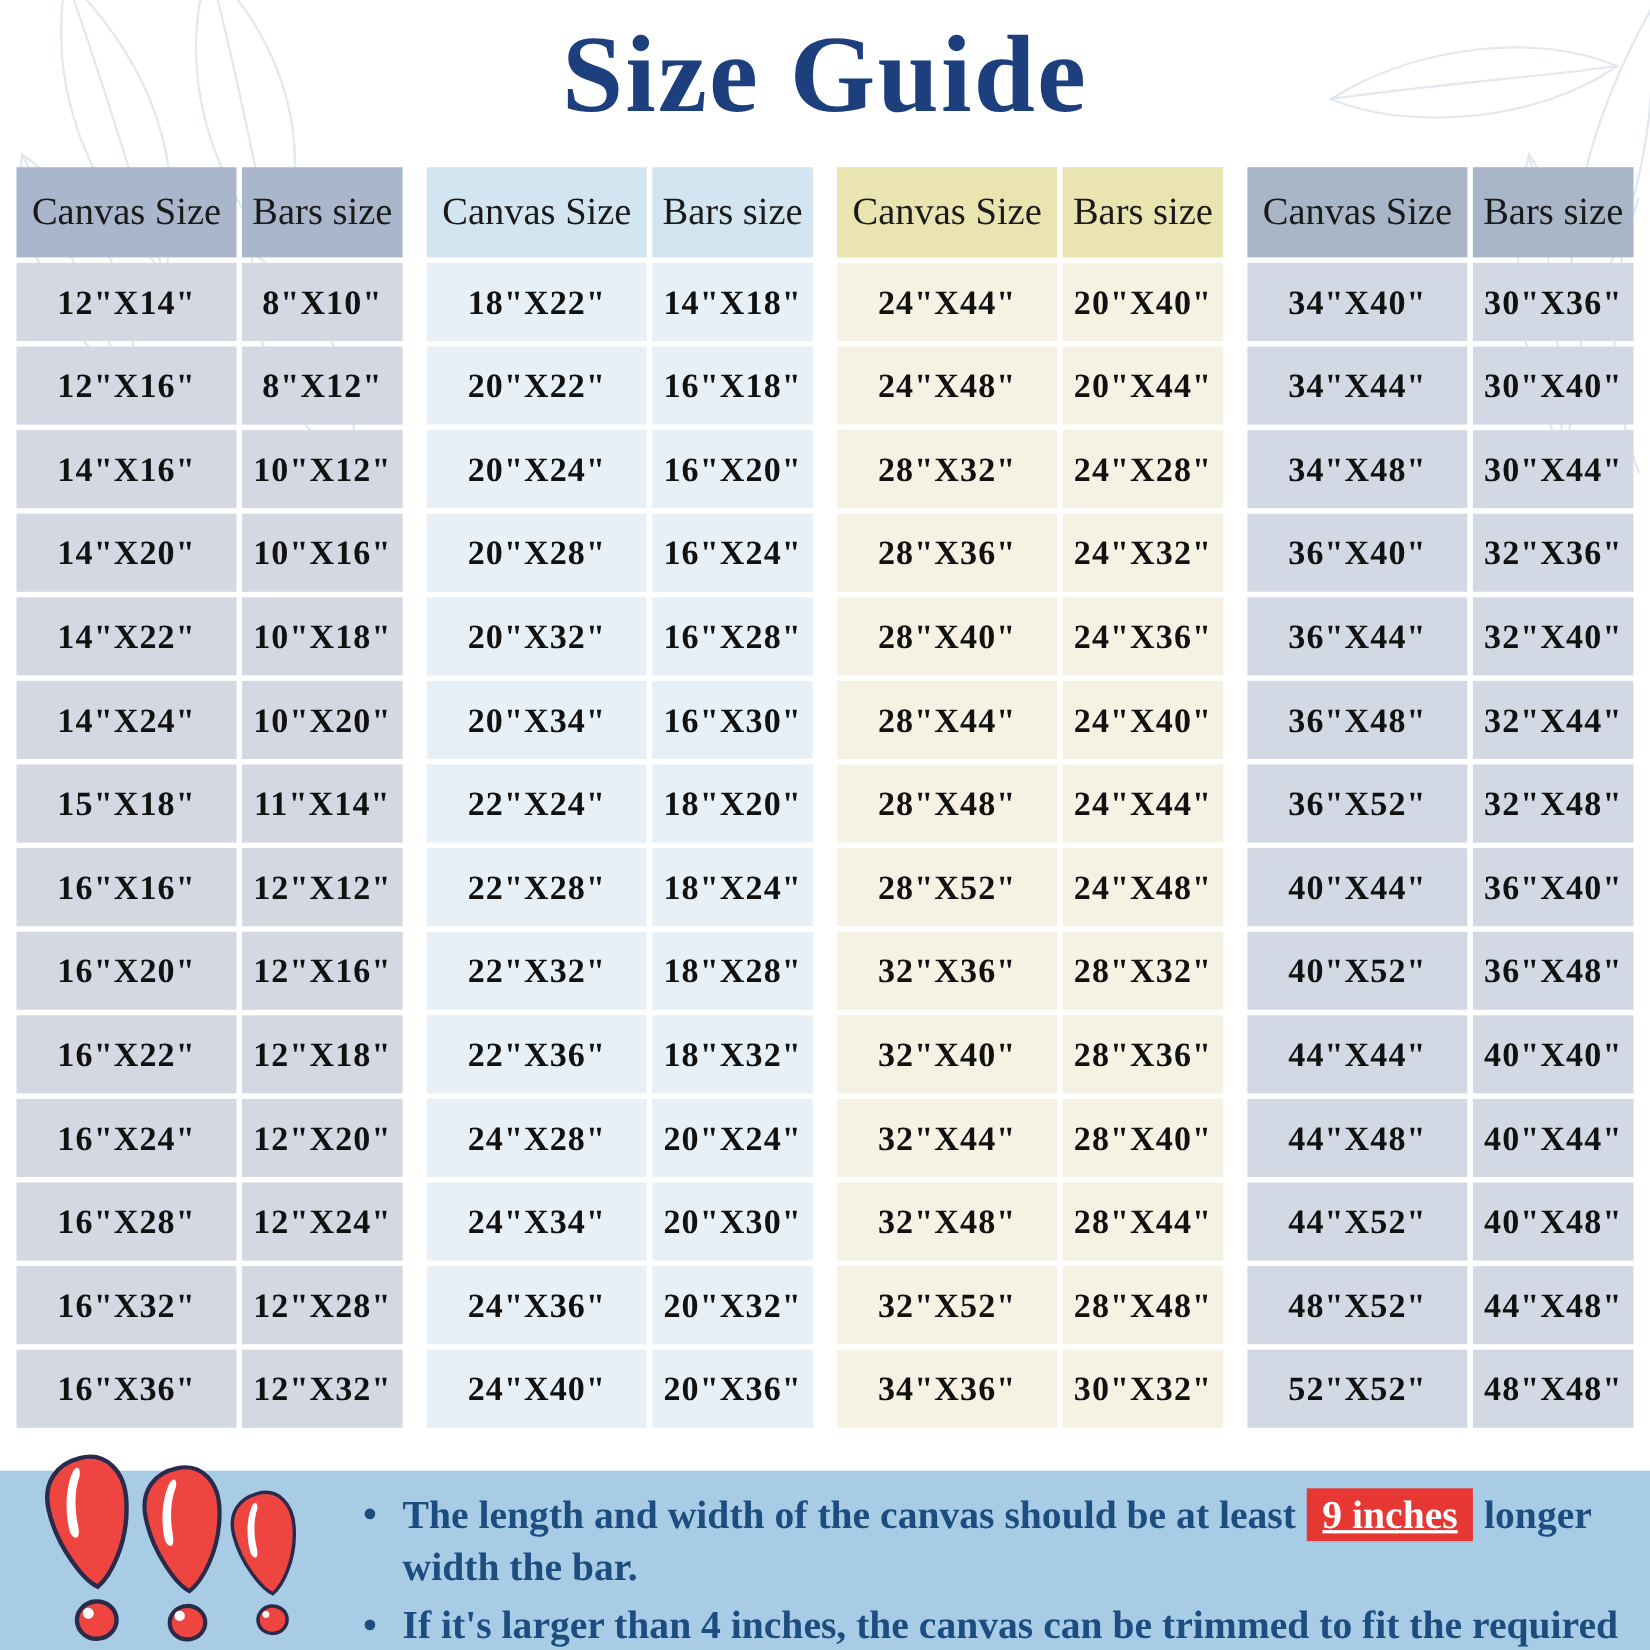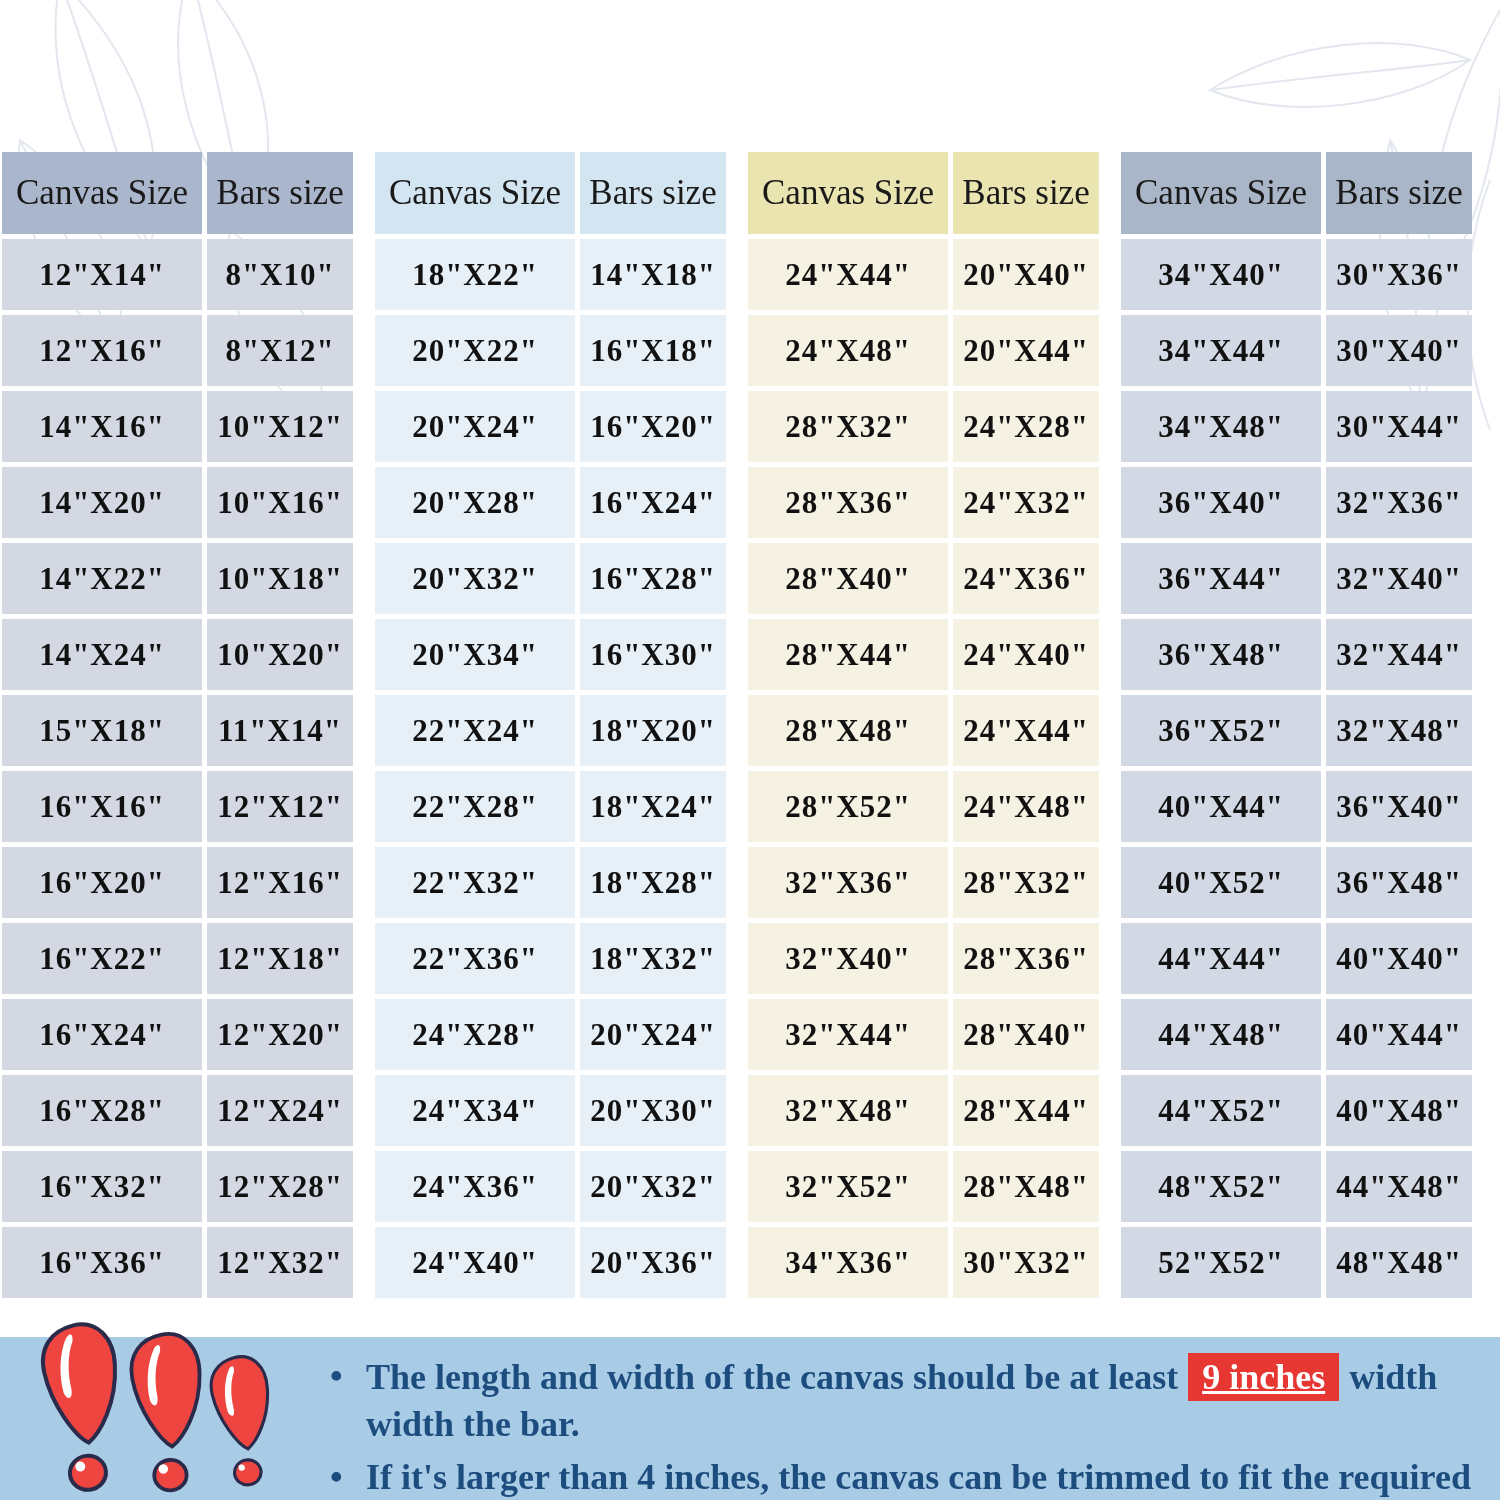--- a/index.html
+++ b/index.html
@@ -6,21 +6,21 @@
   .page{
     position:relative;width:1500px;height:1500px;background:#ffffff;overflow:hidden;
     font-family:"Liberation Serif","DejaVu Serif",serif;
   }
   .leafart{position:absolute;pointer-events:none;}
   .title{
     position:absolute;top:10px;left:0;width:100%;text-align:center;
     font-size:100px;font-weight:bold;color:#1e3f7d;letter-spacing:2px;
   }
   .tables{
-    position:absolute;top:152px;left:2px;width:1470px;
+    position:absolute;top:152px;left:15px;width:1470px;
     display:flex;gap:22px;
   }
   .size-table{flex:1;display:flex;flex-direction:column;gap:5px;}
   .thead{display:flex;gap:5px;height:82px;}
   .th{
     display:flex;align-items:center;justify-content:center;
     font-size:35px;color:#1a1a1a;
   }
   .th.canvas{width:57%;}
   .th.bars{flex:1;}
@@ -68,20 +68,21 @@
     <g fill="none" stroke="#e3e7ee" stroke-width="2">
       <path d="M70,90 C150,40 260,30 330,60 C260,110 140,120 70,90 Z"></path>
       <path d="M70,90 C180,75 260,70 330,60"></path>
       <path d="M360,10 C310,100 280,200 290,300 C340,230 370,120 360,10 Z"></path>
       <path d="M250,140 C230,230 240,330 280,410 C310,330 300,220 250,140 Z"></path>
       <path d="M250,140 C270,230 280,320 280,410"></path>
       <path d="M350,180 C320,260 320,350 350,430"></path>
     </g>
   </svg>
 
+  <div class="title" style="color: rgb(30, 63, 125);">Size Guide</div>
 
   <div class="tables">
     <section class="size-table">
       <div class="thead">
         <div class="th canvas" style="background: rgb(169, 182, 203);">Canvas Size</div>
         <div class="th bars" style="background: rgb(169, 182, 203);">Bars size</div>
       </div>
       <div class="tbody">
           <div class="tr">
             <div class="td" style="background: rgb(211, 216, 227);">12"X14"</div>
@@ -357,21 +358,21 @@
         <path transform="translate(88,12) scale(0.95) rotate(-4 54 80)" d="M44,22 C36,36 33,58 36,76 C39,84 45,84 44,72 C42,56 44,38 50,26 C52,18 48,16 44,22 Z"></path>
         <circle transform="translate(88,12) scale(0.95) rotate(-4 54 80)" cx="45" cy="149" r="5"></circle>
         <path transform="translate(172,36) scale(0.78) rotate(-7 54 80)" d="M44,22 C36,36 33,58 36,76 C39,84 45,84 44,72 C42,56 44,38 50,26 C52,18 48,16 44,22 Z"></path>
         <circle transform="translate(172,36) scale(0.78) rotate(-7 54 80)" cx="45" cy="149" r="4"></circle>
       </g>
     </svg>
 
     <div class="notes" style="color: rgb(29, 77, 126);">
       <div class="note">
         <span class="dot">•</span>
-        <span class="note-body"><span>The length and width of the canvas should be at least</span><span class="hl" style="background: rgb(231, 55, 51); color: rgb(255, 255, 255);">9 inches</span><span>width</span><br>
+        <span class="note-body"><span>The length and width of the canvas should be at least</span><span class="hl" style="background: rgb(231, 55, 51); color: rgb(255, 255, 255);">9 inches</span><span>longer</span><br>
         <span>width the bar.</span></span>
       </div>
       <div class="note">
         <span class="dot">•</span>
         <span class="note-body"><span>If it's larger than 4 inches, the canvas can be trimmed to fit the required size.</span></span>
       </div>
     </div>
   </div>
 
 </div>

